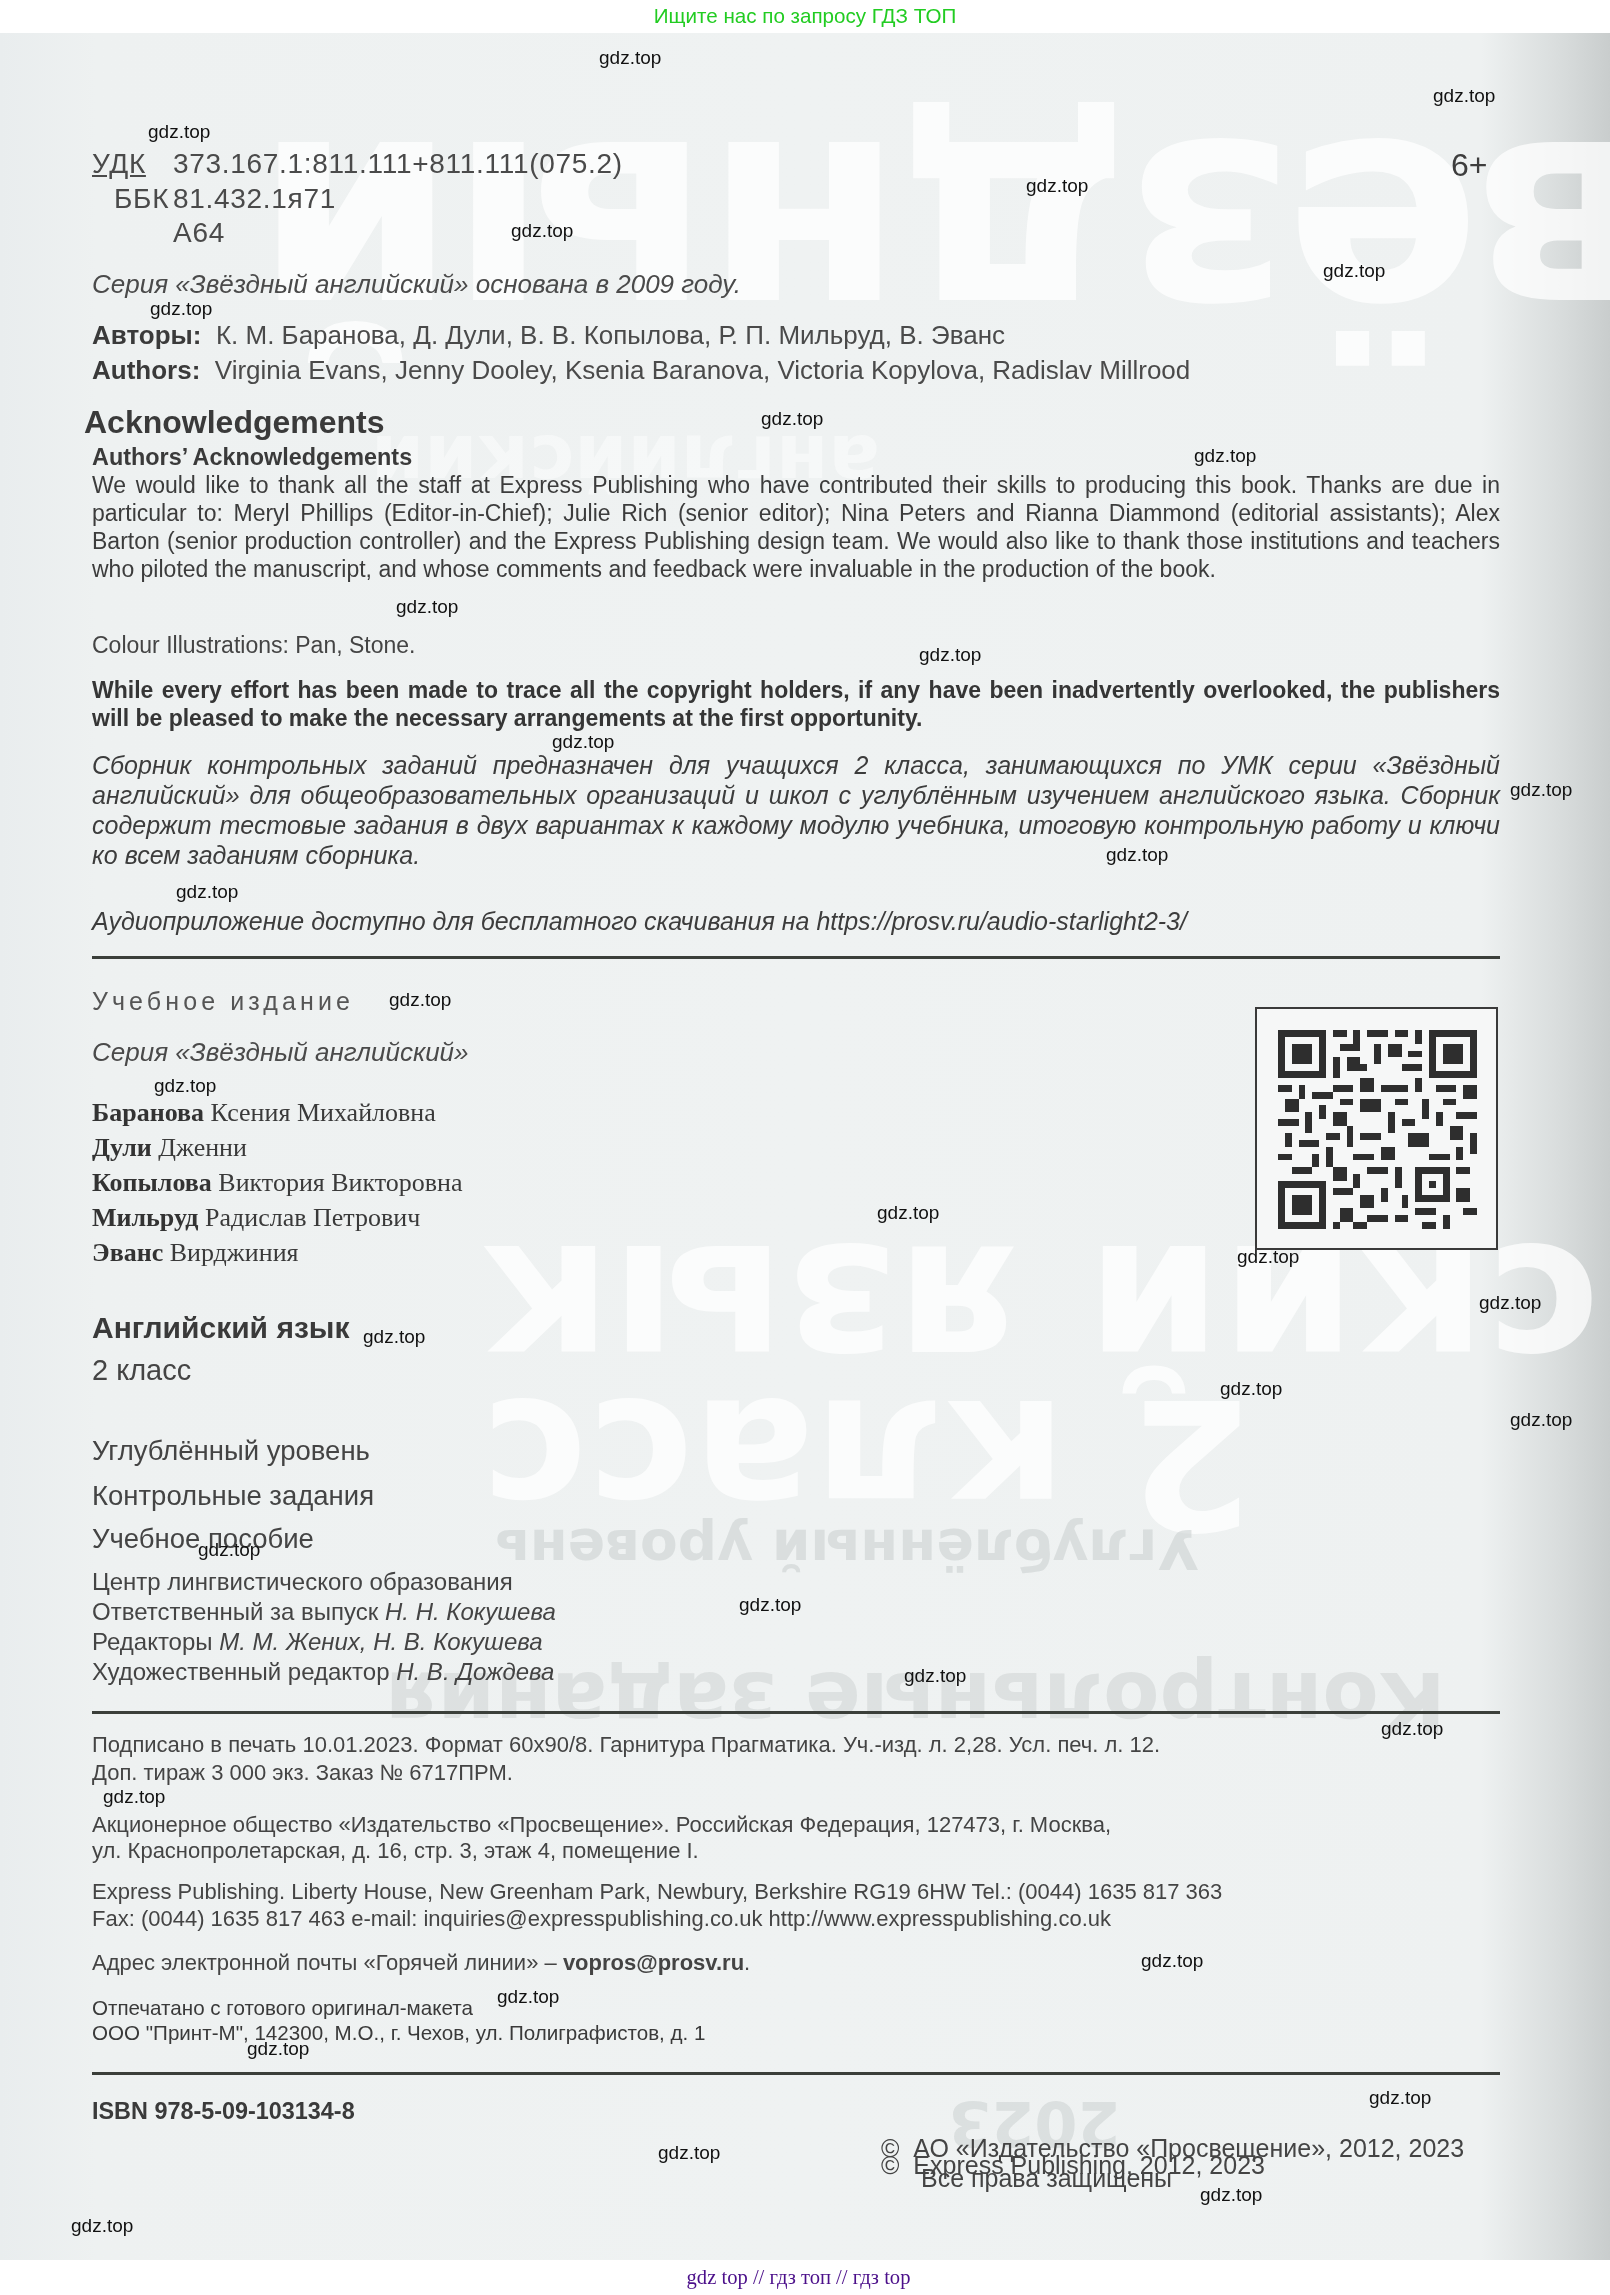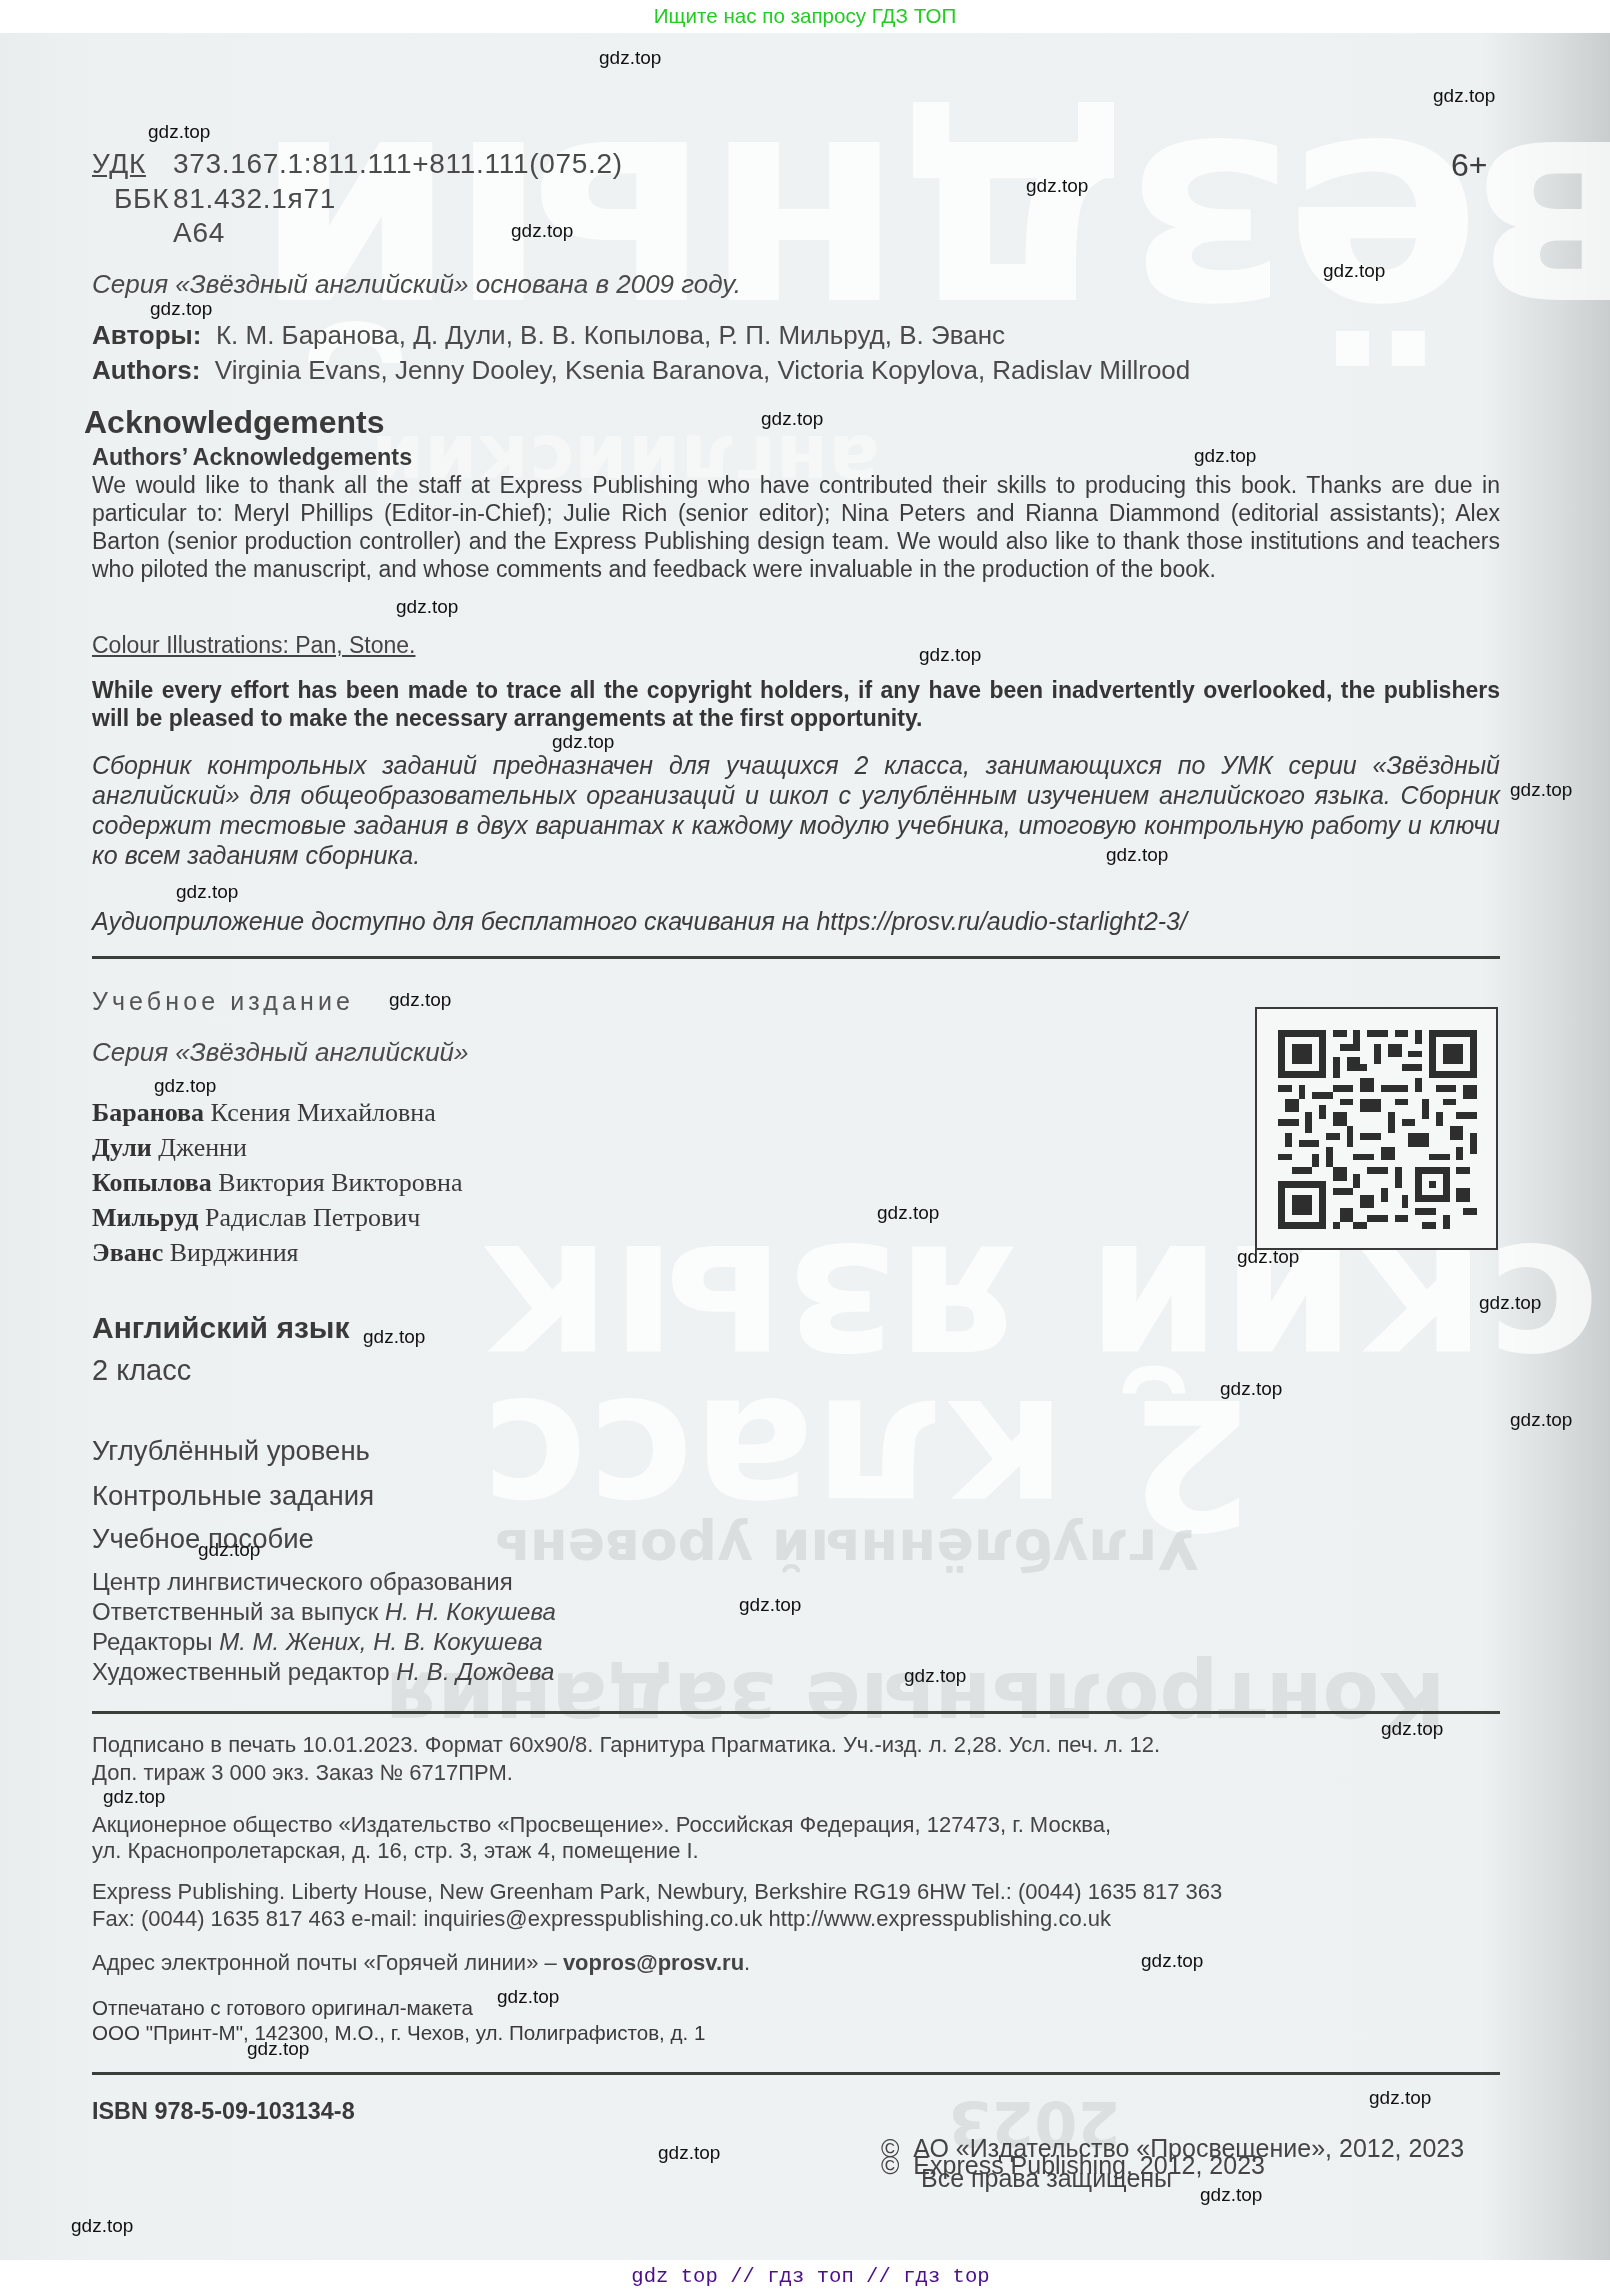--- a/index.html
+++ b/index.html
@@ -5,23 +5,23 @@
   * { box-sizing: border-box; margin: 0; padding: 0; }
   html, body { width: 1610px; height: 2295px; background: #ffffff; overflow: hidden; }
   body { position: relative; font-family: "Liberation Sans", "DejaVu Sans", sans-serif; color: #3a3a3a; }
 
   .top-banner {
     position: absolute; left: 0; top: 0; width: 1610px; height: 33px;
     background: #ffffff; text-align: center;
     font-family: "Liberation Sans", sans-serif; font-size: 20.6px; line-height: 32px;
   }
   .bottom-banner {
-    position: absolute; left: 12px; top: 2260px; width: 1597px; height: 35px;
+    position: absolute; left: 0; top: 2260px; width: 1597px; height: 35px;
     background: #ffffff; text-align: center;
-    font-family: Liberation Mono, monospace; font-size: 20.6px; line-height: 34px;
+    font-family: Liberation Serif, serif; font-size: 20.6px; line-height: 34px;
   }
 
   .page {
     position: absolute; left: 0; top: 33px; width: 1610px; height: 2227px;
     background: linear-gradient(90deg, #e9edee 0%, #eef1f1 6%, #eff2f2 50%, #eef1f1 92%, #d8dcdc 97%, #c9cdcd 100%);
     overflow: hidden;
   }
 
   
   .bg-ghost {
@@ -42,21 +42,21 @@
 
   .series-it { font-style: italic; font-size: 26px; color: #4a4a4a; text-align: center; }
   .authors-line { font-size: 26px; color: #4a4a4a; }
   .authors-line b { color: #3a3a3a; }
 
   .h-ack { font-size: 32px; font-weight: bold; color: #3a3a3a; }
   .h-ack2 { font-size: 23.4px; font-weight: bold; color: #3a3a3a; }
   .para { position: absolute; left: 92px; width: 1408px; font-size: 23px; line-height: 28px; color: #3c3c3c; text-align: justify; }
   .para.bold { font-weight: bold; font-size: 23px; color: #353535; }
   .para.it { font-style: italic; font-size: 25px; line-height: 30px; color: #3c3c3c; }
-  .colour { font-size: 23px; color: #444; text-decoration: underline; }
+  .colour { font-size: 23px; color: #444; }
 
   .rule { position: absolute; left: 92px; width: 1408px; height: 3.4px; background: #3b3f3a; }
 
   .spaced { font-size: 25px; letter-spacing: 4.1px; color: #555; }
   .names { font-size: 26px; line-height: 35px; color: #3a3a3a; font-family: Liberation Serif, serif; }
   .names b { color: #333; }
   .subj { font-size: 30px; font-weight: bold; color: #3a3a3a; }
   .grade { font-size: 29px; color: #444; }
   .lvl { font-size: 27.5px; color: #444; }
   .small { font-size: 24px; line-height: 30px; color: #444; }

